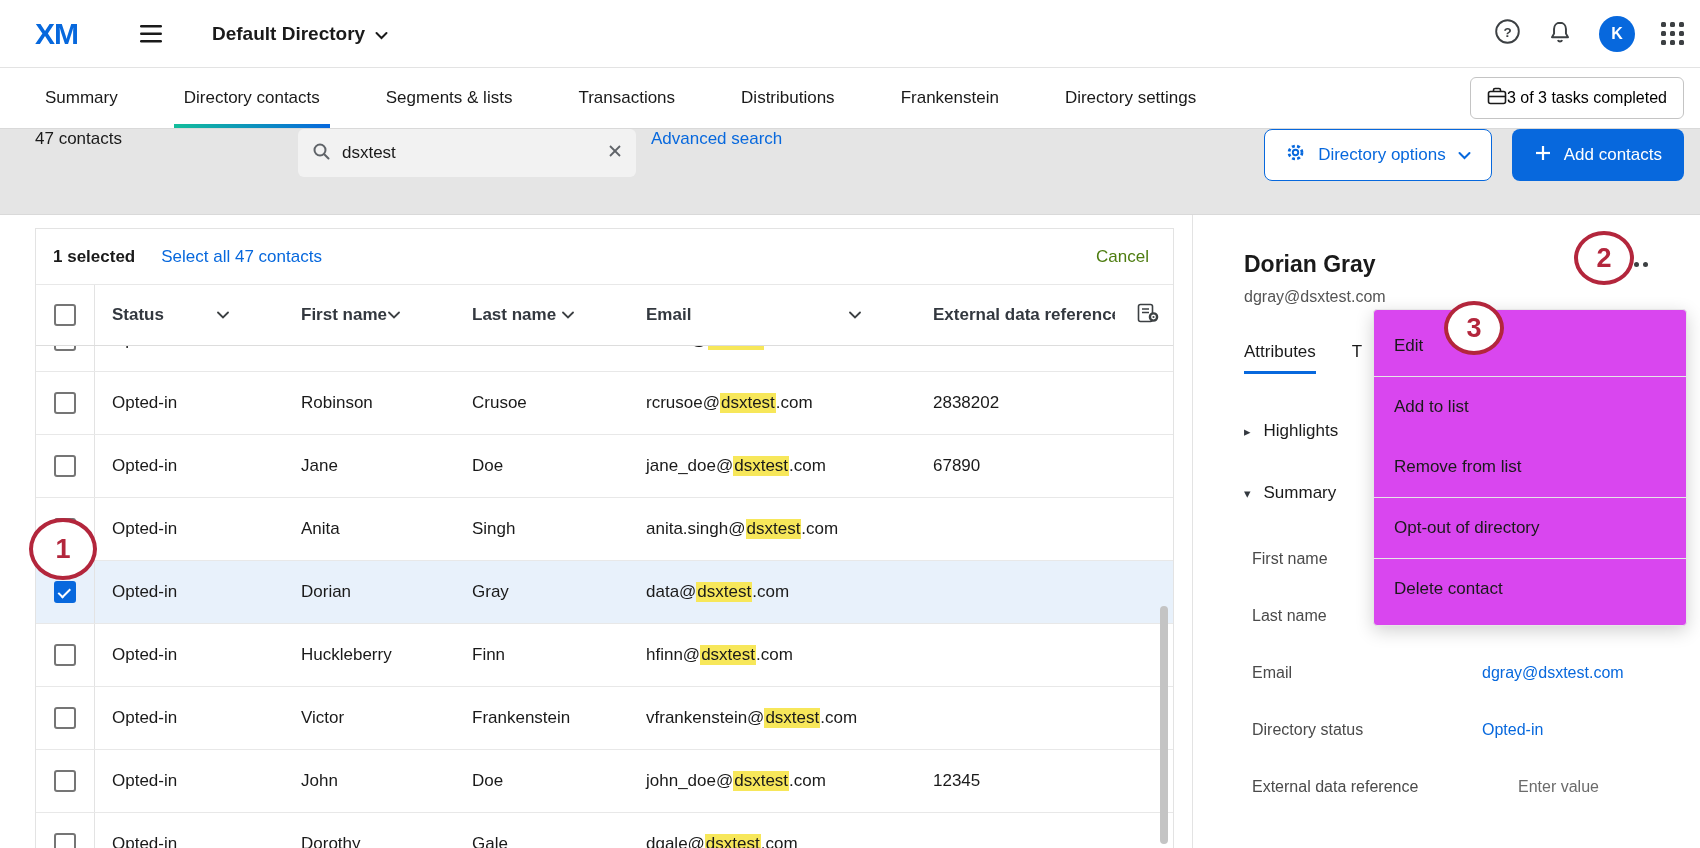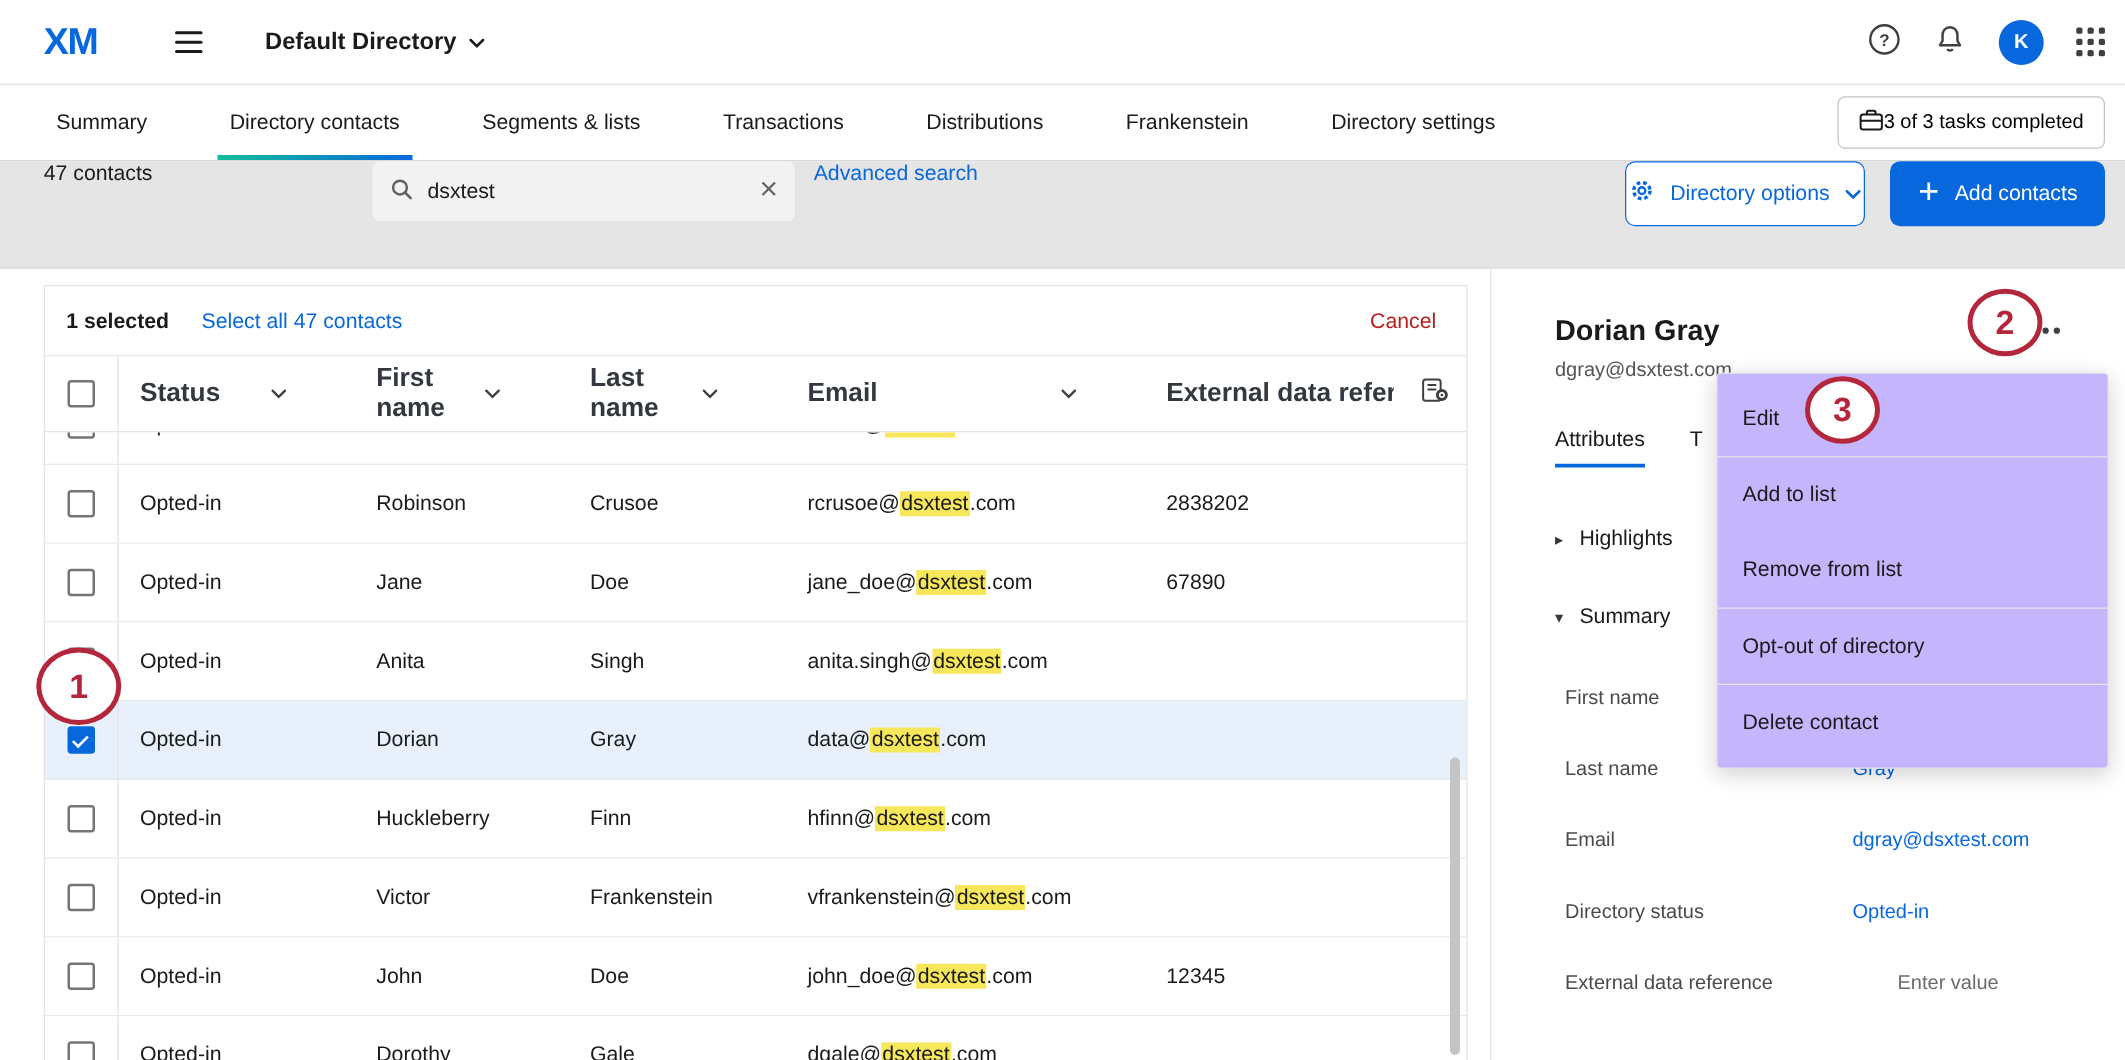--- a/index.html
+++ b/index.html
@@ -32,36 +32,36 @@
   .toolbar { height:86px; display:flex; align-items:flex-start; padding:0 16px 0 35px;
     border-bottom:1px solid #d9d9d9; background:#e5e5e5; }
   .contacts-count { font-size:17px; }
   .searchbox { margin-left:176px; width:338px; height:48px; background:#f2f2f2; border-radius:6px;
     display:flex; align-items:center; padding:0 14px; gap:12px; }
   .searchbox input { flex:1; border:none; outline:none; background:transparent; font-size:17px;
     font-family:"Liberation Sans", sans-serif; color:#1a1a1a; }
   .adv-search { margin-left:15px; color:#0768DD; font-size:17px; cursor:pointer; }
   .toolbar-right { margin-left:auto; display:flex; align-items:center; gap:20px; }
   .dir-options { height:52px; border:1px solid #0768DD; border-radius:8px; background:#fff;
-    color:#0768DD; display:flex; align-items:center; gap:12px; padding:0 2px; font-size:17px; font-weight:500; cursor:pointer; }
+    color:#0768DD; display:flex; align-items:center; gap:12px; padding:0 20px; font-size:17px; font-weight:500; cursor:pointer; }
   .add-contacts { height:52px; border:none; border-radius:8px; background:#0768DD; color:#fff;
     display:flex; align-items:center; gap:12px; padding:0 22px; font-size:17px; font-weight:500; cursor:pointer; }
 
   
   .main { position:relative; height:633px; }
 
   .card { position:absolute; left:35px; top:13px; width:1139px; height:700px;
     border:1px solid #e3e3e3; background:#fff; }
   .selbar { height:56px; display:flex; align-items:center; padding:0 24px 0 17px;
     border-bottom:1px solid #e8e8e8; font-size:17px; }
   .selbar .sel-count { font-weight:700;text-align:right; }
   .selbar .sel-all { margin-left:26px; color:#0768DD; cursor:pointer; }
-  .selbar .cancel { margin-left:auto; color:#b91c1c; cursor:pointer; }
-
-  .thead { height:61px; display:flex; border-bottom:1px solid #ddd; font-size:21px;
+  .selbar .cancel { margin-left:auto; color:#4d7c0f; cursor:pointer; }
+
+  .thead { height:61px; display:flex; border-bottom:1px solid #ddd; font-size:17px;
     font-weight:600; color:#33383f; align-items:stretch; }
   .col-check { width:59px; border-right:1px solid #e3e3e3; display:flex; align-items:center; justify-content:center; flex:none; }
   .col-status { width:189px; flex:none; }
   .col-first  { width:171px; flex:none; }
   .col-last   { width:174px; flex:none; }
   .col-email  { width:287px; flex:none; }
   .col-ext    { flex:1; min-width:0; }
   .hcell { display:flex; align-items:center; justify-content:space-between; padding:0 55px 0 17px; }
   .hext { display:flex; align-items:center; padding:0 14px 0 17px; }
   .hext .hlabel { max-width:182px; overflow:hidden; white-space:nowrap; }
@@ -99,21 +99,21 @@
   .sections { margin-top:26px; }
   .sect { height:62px; display:flex; align-items:center; gap:13px; font-size:17px; cursor:pointer; }
   .tri { font-size:13px; color:#33383f; }
   .fields { margin-top:6px; padding-left:8px; }
   .frow { height:57px; display:flex; align-items:center; font-size:16px; }
   .flabel { width:230px; color:#4a4a4a; flex:none; }
   .fvalue.link { color:#0768DD; cursor:pointer; }
   .fvalue.placeholder { color:#6b6b6b; cursor:pointer;margin-left:36px; }
 
   
-  .menu { position:absolute; left:1373px; top:298px; width:314px; background:#c4b5fd;
+  .menu { position:absolute; left:1373px; top:309px; width:314px; background:#d946ef;
     border:1px solid #e6e6e6; border-radius:4px; box-shadow:0 5px 18px rgba(0,0,0,.18);
     padding:6px 0; z-index:50; }
   .mi { height:60px; display:flex; align-items:center; padding:0 20px; font-size:17px; cursor:pointer; }
   .mdiv { height:1px; background:#e6e6e6; }
 
   
   .anno { position:absolute; border:4px solid #B3263C; border-radius:50%; background:#fff;
     color:#B3263C; display:flex; align-items:center; justify-content:center;
     font-size:27px; font-weight:700; z-index:60; }
   .anno1 { left:29px; top:518px; width:68px; height:62px; }

